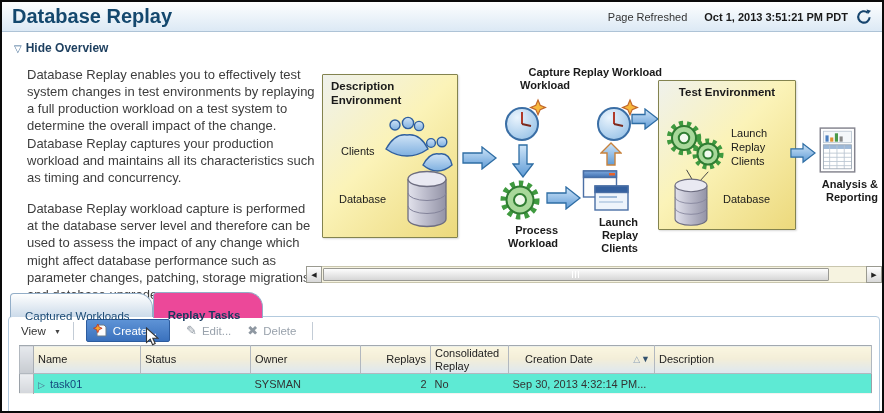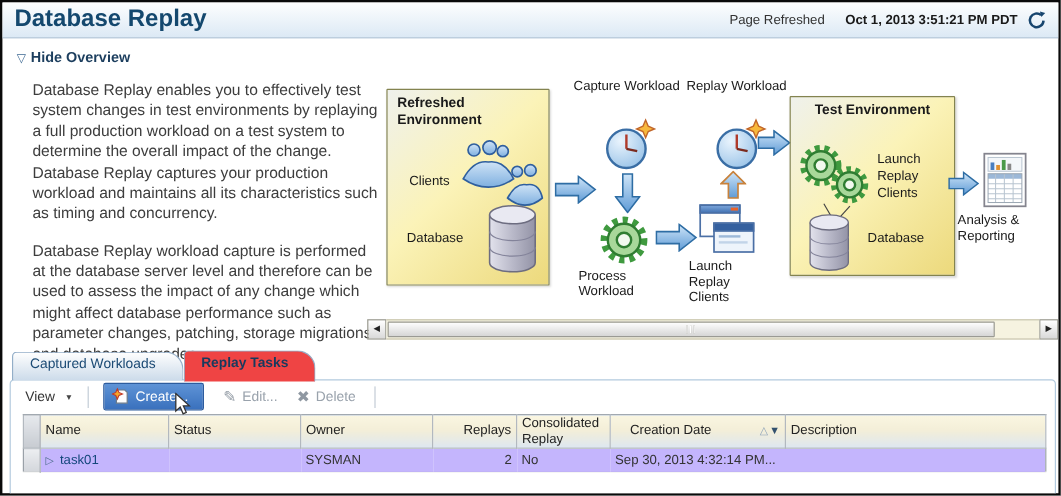--- a/index.html
+++ b/index.html
@@ -28,44 +28,44 @@
   .ov-text p { margin-bottom:14px; }
   
   .diagram { position:absolute; left:308px; top:62px; width:572px; height:202px; font-size:11px; color:#1a1a1a; }
   .diagram .abs { position:absolute; }
   .env-box {
     position:absolute; border:1px solid #83834f; border-radius:1px;
     background: linear-gradient(135deg, #eff1ec 0%, #fbf3b8 45%, #ecd97c 100%);
     box-shadow: 1px 1px 2px rgba(0,0,0,.15);
   }
   .env-title { font-weight:bold; font-size:11.5px; padding:5px 8px 0 8px; line-height:1.2; }
-  .dlabel { text-align:left; line-height:1.2; }
+  .dlabel { text-align:right; line-height:1.2;font-weight:bold; }
   .conn { position:absolute; left:0; top:0; width:100%; height:100%; pointer-events:none; }
   
   .hscroll { position:absolute; left:304px; top:264px; width:576px; height:17px; display:flex; }
   .hs-btn {
     width:16px; height:17px; background:linear-gradient(#ffffff,#d9d9d9);
     border:1px solid #9a9a90; font-size:7px; line-height:15px; text-align:center; color:#222; cursor:pointer;
   }
   .hs-track { flex:1; position:relative; background:#f6f3e0; border-top:1px solid #c9c6ae; border-bottom:1px solid #c9c6ae; }
   .hs-thumb {
     position:absolute; left:1px; top:1px; bottom:1px; width:93%;
     background:linear-gradient(#fdfdfd,#d6d6d6); border:1px solid #9a9a94; border-radius:1px; cursor:grab;
     display:flex; align-items:center; justify-content:center; gap:2px;
   }
   .hs-thumb i { display:block; width:1px; height:7px; background:#8a8a84; border-right:1px solid #fff; }
   
   .tabs { position:absolute; left:8px; top:290px; height:25px; display:flex; z-index:3; }
   .tab {
-    height:24px; margin-top:1px; padding:4px 22px 0 14px; font-size:11.5px; color:#1b4a74;
+    height:24px; margin-top:1px; padding:16px 22px 0 14px; font-size:11.5px; color:#1b4a74;
     border:1px solid #93aec8; border-bottom:none; border-radius:4px 15px 0 0;
     background:linear-gradient(#fefefe,#ccdbea); cursor:pointer; white-space:nowrap;
   }
   .tab.active {
-    height:26px; margin-top:0; font-weight:bold; color:#173a5e; background:#ef4444; position:relative; z-index:4;
+    height:26px; margin-top:0; font-weight:bold; color:#173a5e; background:#ec4899; position:relative; z-index:4;
   }
   
   .panel {
     position:absolute; left:6px; top:314px; width:872px; bottom:-4px;
     border:1px solid #b3cade; border-radius:4px; background:#fff;
   }
   .toolbar { position:relative; height:27px; display:flex; align-items:center; padding-left:12px; font-size:11.5px; }
   .view-btn { color:#333; cursor:pointer; }
   .view-btn .caret { font-size:7px; color:#444; margin-left:5px; vertical-align:1px; }
   .tsep { width:1px; height:18px; background:#c3ccd6; margin:0 12px; }
@@ -84,21 +84,21 @@
   thead th {
     height:27px; font-weight:normal; text-align:left; color:#222; padding:1px 4px;
     background:linear-gradient(#faf6e1 0%, #f3eed8 45%, #dde7f1 100%);
     border:1px solid #b2b8bf; border-top:1px solid #a2a9b0; vertical-align:middle; line-height:1.15;
   }
   thead th.num { text-align:right; }
   th.strip, td.strip { background:linear-gradient(#e6e9ed,#c7cbd1); border-right:1px solid #a8adb3; padding:0; }
   tbody td { height:20px; padding:1px 4px; border-bottom:1px solid rgba(90,90,60,.07); }
   tbody td.num { text-align:right; }
   tr.row-a td { background:#fffdf0; }
-  tr.row-b td { background:#c4b5fd; }
+  tr.row-b td { background:#5eead4; }
   tr.row-a td.strip, tr.row-b td.strip { background:linear-gradient(#eceef1,#d3d6db); }
   td .expander { color:#4a6a8a; font-size:9px; margin-right:5px; cursor:pointer; }
   td .tlink { color:#14477c; cursor:pointer; }
   table { border:1px solid #9aa1a8; }
   .hdr-flex { display:flex; align-items:center; }
   .hdr-flex .hl { flex:1;margin-left:12px; }
   .sort-asc { font-size:9px; color:#8fa3b8; cursor:pointer; }
   .sort-desc { font-size:9px; color:#33516e; cursor:pointer; margin-left:1px; }
 </style>
 </head>
@@ -122,21 +122,21 @@
     <span class="tri">▽</span><span>Hide Overview</span>
   </div>
   <div class="ov-text">
     <p>Database Replay enables you to effectively test system changes in test environments by replaying a full production workload on a test system to determine the overall impact of the change. Database Replay captures your production workload and maintains all its characteristics such as timing and concurrency.</p>
     <p>Database Replay workload capture is performed at the database server level and therefore can be used to assess the impact of any change which might affect database performance such as parameter changes, patching, storage migrations and database upgrades.</p>
   </div>
 
   <div class="diagram">
 
     <div class="env-box" style="left:12px; top:10px; width:136px; height:164px;">
-      <div class="env-title">Refreshed Environment</div>
+      <div class="env-title">Description Environment</div>
       <svg class="conn" viewBox="0 0 136 164">
         <line x1="88" y1="116" x2="101" y2="146" stroke="#444" stroke-width="1"></line>
         <line x1="118" y1="120" x2="106" y2="146" stroke="#444" stroke-width="1"></line>
       </svg>
       <span class="abs" style="left:18px; top:70px;">Clients</span>
       <svg class="abs" style="left:60px; top:40px;" width="70" height="58" viewBox="0 0 70 58">
         <defs>
             <linearGradient id="pg" x1="0" y1="0" x2="0" y2="1">
               <stop offset="0" stop-color="#cfe3f6"></stop>
               <stop offset="1" stop-color="#7fb0e0"></stop>

